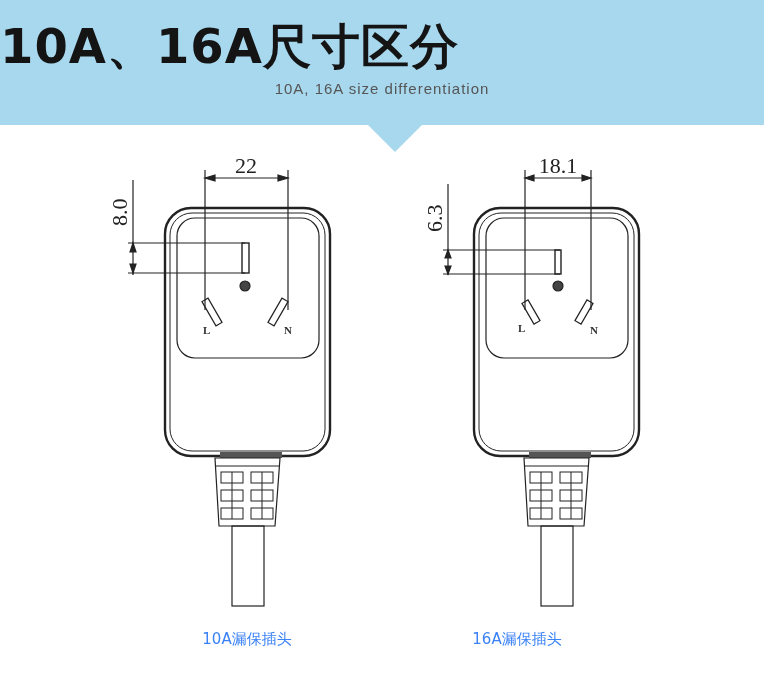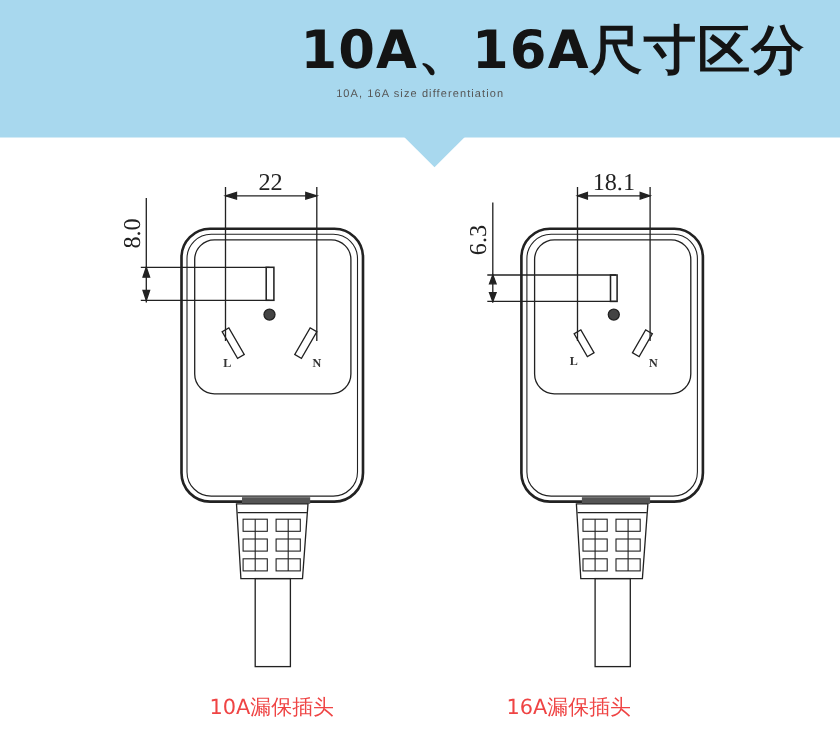--- a/index.html
+++ b/index.html
@@ -1,22 +1,22 @@
 <!DOCTYPE html>
 <html><head>
 <meta charset="utf-8">
 <style>
   html,body{margin:0;padding:0;}
   body{width:764px;height:684px;background:#ffffff;position:relative;overflow:hidden;font-family:"DejaVu Sans","Liberation Sans",sans-serif;}
   .banner{position:absolute;left:0;top:0;width:764px;height:125px;background:#a8d8ee;}
   .pointer{position:absolute;left:367px;top:124px;width:0;height:0;border-left:28px solid transparent;border-right:28px solid transparent;border-top:28px solid #a8d8ee;}
-  .title{position:absolute;left:0;top:14px;width:732px;text-align:right;font-size:48px;font-weight:bold;color:#141414;letter-spacing:1px;line-height:64px;}
-  .subtitle{position:absolute;left:0;top:80px;width:764px;text-align:center;font-size:10px;color:#555;letter-spacing:1px;font-family:"Liberation Sans",sans-serif;}
+  .title{position:absolute;left:0;top:14px;width:732px;text-align:left;font-size:48px;font-weight:bold;color:#141414;letter-spacing:1px;line-height:64px;}
+  .subtitle{position:absolute;left:0;top:80px;width:764px;text-align:center;font-size:15px;color:#555;letter-spacing:1px;font-family:"Liberation Sans",sans-serif;}
   .drawing{position:absolute;top:140px;}
-  .caption{position:absolute;top:630px;font-size:19px;color:#ef4444;text-align:center;width:200px;}
+  .caption{position:absolute;top:630px;font-size:15px;color:#3b82f6;text-align:center;width:200px;}
   svg text{font-family:"Liberation Serif",serif;}
 </style>
 </head>
 <body>
 
 <div class="banner"></div>
 <div class="pointer"></div>
 <div class="title">10A、16A尺寸区分</div>
 <div class="subtitle">10A, 16A size differentiation</div>
 

